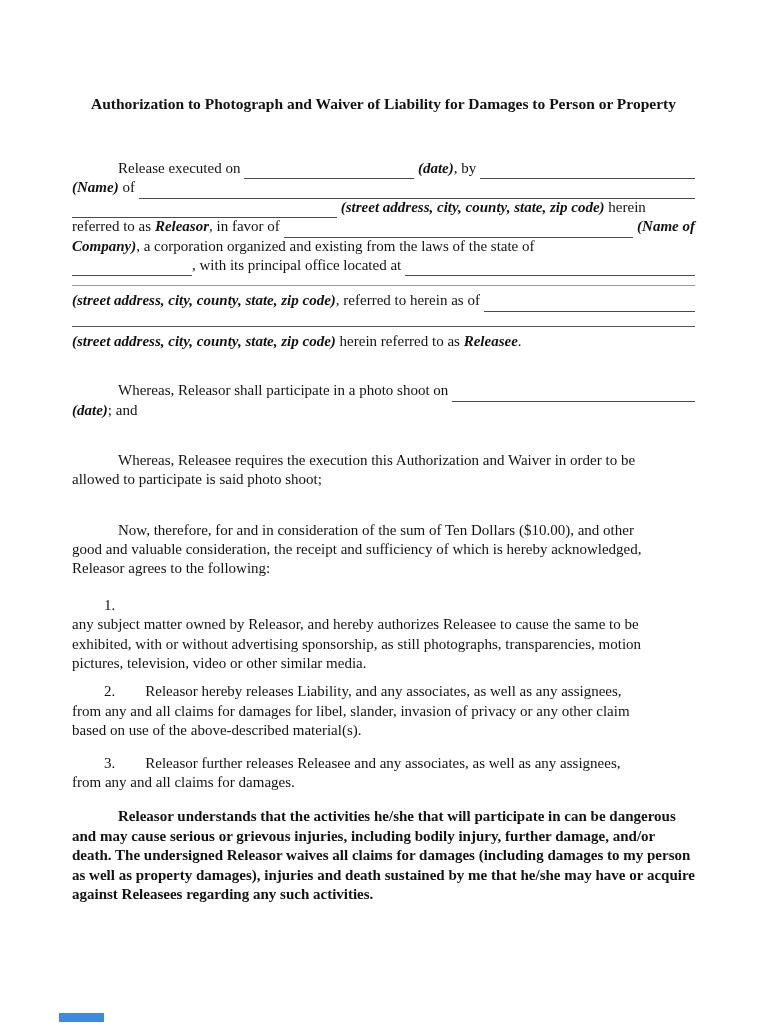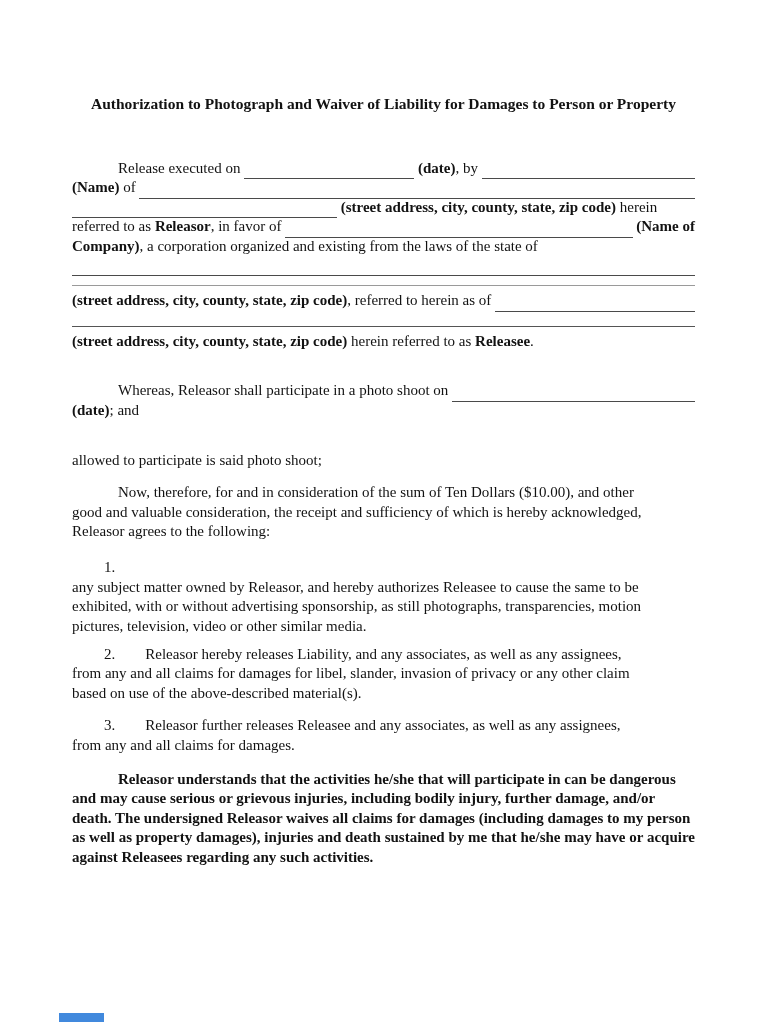--- a/index.html
+++ b/index.html
@@ -19,33 +19,33 @@
     line-height:19px;
     letter-spacing:0;
   }
   .paras{font-size:15px;}
   .para{margin:0;}
   .paras .para:nth-of-type(1){margin-top:47px;text-align:center;}
   .paras .para:nth-of-type(2){margin-top:0;}
   .paras .para:nth-of-type(3){margin-top:5px;}
   .paras .para:nth-of-type(4){margin-top:30px;text-align:center;}
   .paras .para:nth-of-type(5){margin-top:31px;}
-  .paras .para:nth-of-type(6){margin-top:13px;}
+  .paras .para:nth-of-type(6){margin-top:31px;}
   .paras .para:nth-of-type(7){margin-top:17px;}
   .paras .para:nth-of-type(8){margin-top:9px;}
   .paras .para:nth-of-type(9){margin-top:13px;}
   .paras .para:nth-of-type(10){margin-top:15px;font-weight:bold;}
   .line{
     display:flex;
     align-items:baseline;
     height:19.4px;
     overflow:visible;
   }
   .txt,.bi{white-space:pre;}
-  .bi{font-weight:bold;}
+  .bi{font-weight:bold;font-style:italic;}
   .tab{display:inline-block;flex:0 0 auto;}
   .blank{
     display:inline-block;
     flex:0 0 auto;
     border-bottom:1px solid #4a4a4a;
     align-self:flex-end;
     height:15px;
   }
   .blank.fill{flex:1 1 auto;}
   .rule-line{height:10px;margin-bottom:6px;}
@@ -93,20 +93,21 @@
             <span class="blank fill"></span>
             <span class="txt"> </span>
             <span class="bi">(Name of</span>
           </div>
           <div class="line">
             <span class="bi">Company)</span>
             <span class="txt">, a corporation organized and existing from the laws of the state of</span>
           </div>
           <div class="line">
             <span class="blank" style="width: 120px;"></span>
+            <span class="txt">, with its principal office located at </span>
             <span class="blank fill"></span>
           </div>
         </div>
         <div class="para">
           <div class="line rule-line">
             <span class="blank fill"></span>
           </div>
           <div class="line">
             <span class="bi">(street address, city, county, state, zip code)</span>
             <span class="txt">, referred to herein as of </span>
@@ -129,20 +130,24 @@
             <span class="tab" style="width: 46px;"></span>
             <span class="txt">Whereas, Releasor shall participate in a photo shoot on </span>
             <span class="blank fill"></span>
           </div>
           <div class="line">
             <span class="bi">(date)</span>
             <span class="txt">; and</span>
           </div>
         </div>
         <div class="para">
+          <div class="line">
+            <span class="tab" style="width: 46px;"></span>
+            <span class="txt">Whereas, Releasee requires the execution this Authorization and Waiver in order to be</span>
+          </div>
           <div class="line">
             <span class="txt">allowed to participate is said photo shoot;</span>
           </div>
         </div>
         <div class="para">
           <div class="line">
             <span class="tab" style="width: 46px;"></span>
             <span class="txt">Now, therefore, for and in consideration of the sum of Ten Dollars ($10.00), and other</span>
           </div>
           <div class="line">

